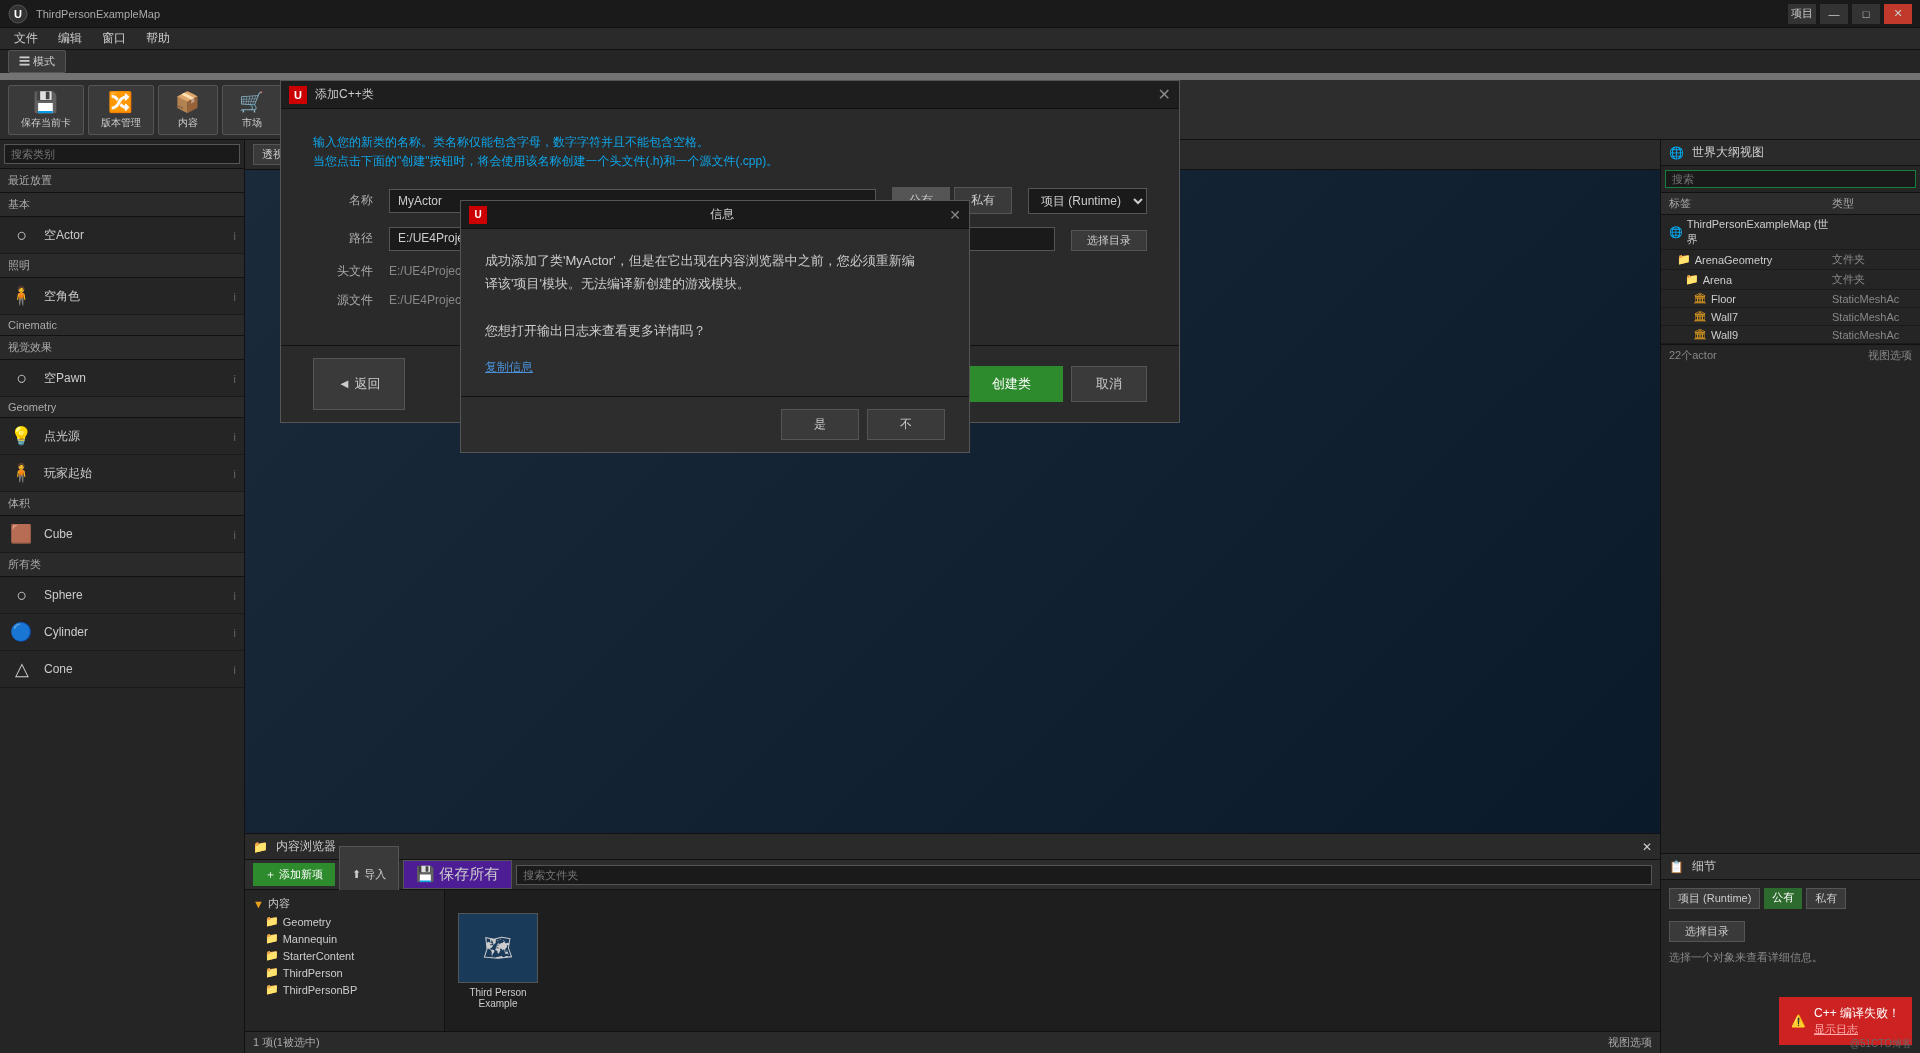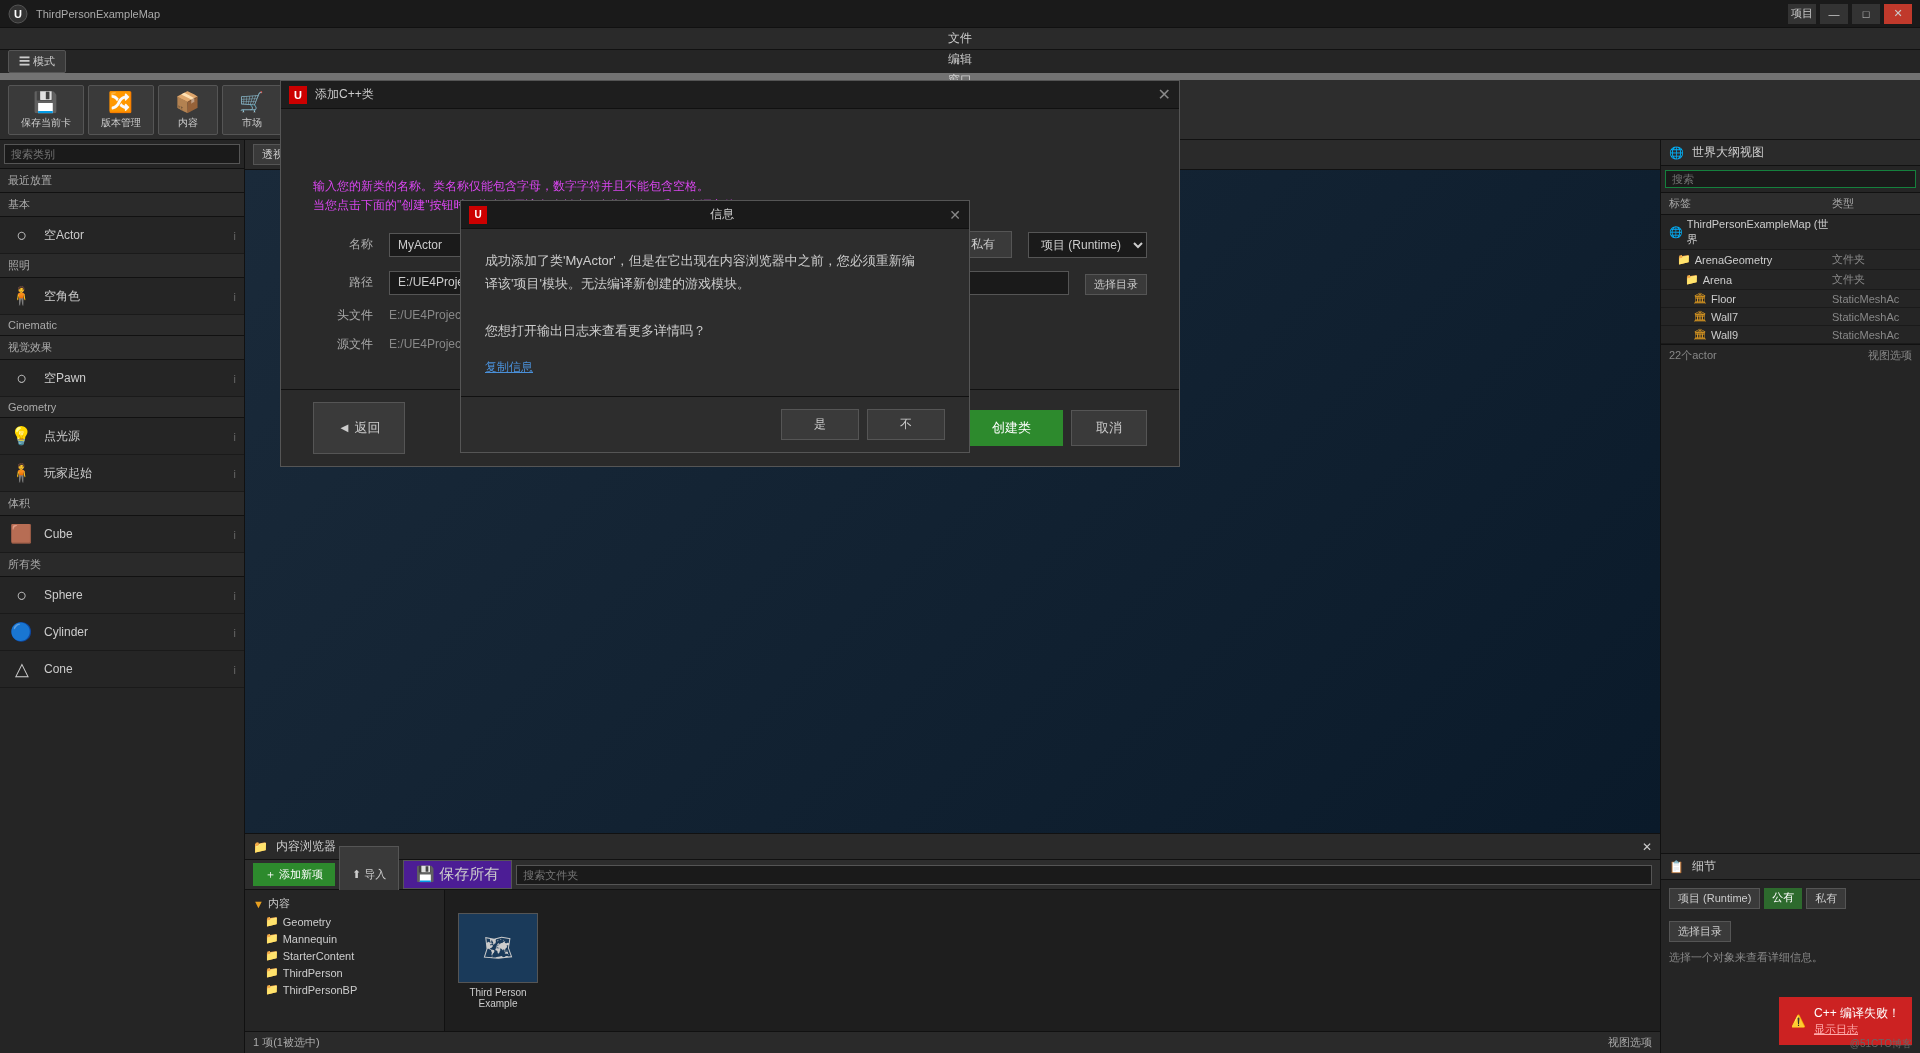--- a/index.html
+++ b/index.html
@@ -51,21 +51,20 @@
     .title-btn.close { background: #c0392b; }
 
     
     .menu-bar {
       height: 22px;
       background: #2a2a2a;
       display: flex;
       align-items: center;
       padding: 0 4px;
       border-bottom: 1px solid #111;
-      flex-direction: column;
     }
     .menu-item {
       padding: 2px 10px;
       color: #ccc;
       font-size: 12px;
       cursor: pointer;
     }
 
     
     .mode-bar {
@@ -369,21 +368,21 @@
     }
     .details-content {
       padding: 8px;
       font-size: 11px;
       color: #888;
     }
     .details-btn {
       background: #3a3a3a;
       border: 1px solid #555;
       color: #ccc;
-      padding: 2px 8px;
+      padding: 2px 15px;
       font-size: 11px;
       cursor: pointer;
       margin-top: 4px;
     }
 
     
     .add-cpp-dialog {
       width: 900px;
       background: #2a2a2a;
       border: 1px solid #555;
@@ -424,24 +423,23 @@
     .dialog-body {
       padding: 24px 32px;
     }
     .dialog-main-title {
       font-size: 28px;
       color: #ddd;
       margin-bottom: 16px;
     }
     .dialog-desc {
       font-size: 12px;
-      color: #d946ef;
+      color: #0ea5e9;
       margin-bottom: 16px;
       line-height: 1.6;
-      margin-top: 44px;
     }
     .form-row {
       display: flex;
       align-items: center;
       margin-bottom: 12px;
       gap: 16px;
     }
     .form-label {
       width: 60px;
       color: #aaa;

